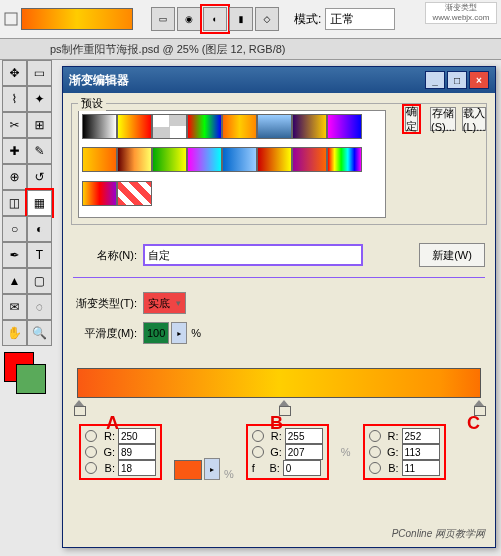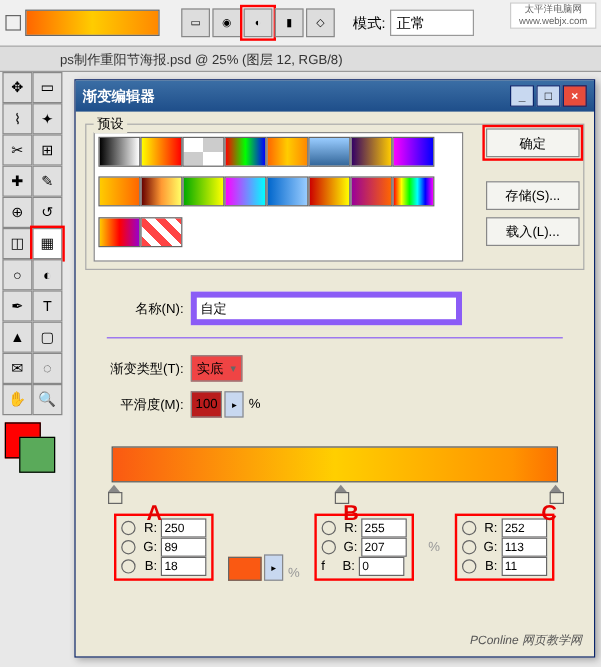--- a/index.html
+++ b/index.html
@@ -22,30 +22,30 @@
 .dialog { position:absolute; left:62px; top:66px; width:432px; height:480px; background:#ece9d8; border:1px solid #0a246a; box-shadow:2px 2px 6px rgba(0,0,0,0.3); display:flex; flex-direction:column; }
 .titlebar { height:26px; background:linear-gradient(to bottom,#3b6ea5,#1e4e8a); color:#fff; display:flex; align-items:center; padding:0 6px; font-weight:bold; font-size:12px; }
 .titlebuttons { margin-left:auto; display:flex; gap:2px; }
 .tbtn { width:18px; height:16px; background:#c8d8f0; border:1px solid #0a246a; font-size:10px; display:flex; align-items:center; justify-content:center; color:#000; }
 .tbtn.close { background:#e74c3c; color:#fff; }
 .presetbox { margin:10px 8px 4px 8px; border:1px solid #aaa; padding:6px; position:relative; }
 .presetlabel { position:absolute; top:-8px; left:6px; background:#ece9d8; padding:0 3px; font-size:11px; }
 .presetplay { position:absolute; top:2px; right:6px; font-size:10px; color:#666; }
 .swatchgrid { width:300px; height:100px; overflow:auto; background:#fff; border:1px solid #888; padding:3px; display:flex; flex-wrap:wrap; gap:0; }
 .gradswatch { width:33px; height:23px; border:1px solid #666; margin:0; }
-.sidebtns { position:absolute; right:12px; top:14px; width:78px; display:flex; flex-direction:column; gap:6px; }
+.sidebtns { position:absolute; right:12px; top:14px; width:78px; display:flex; gap:6px; }
 .btn { height:22px; border:1px solid #888; background:#f4f4f0; display:flex; align-items:center; justify-content:center; font-size:11px; cursor:pointer; }
 .btn.primary { outline:2px solid red; outline-offset:1px; }
-.dlgbody { padding:6px 26px; flex:1; position:relative; }
+.dlgbody { padding:6px 10px; flex:1; position:relative; }
 .row { display:flex; align-items:center; margin:8px 0; }
 .rowlabel { width:64px; text-align:right; margin-right:6px; font-size:11px; }
-.txtinput { border:5px solid #8b5cf6; background:#fff; height:18px; padding:0 3px; font-size:11px; }
+.txtinput { border:2px solid #8b5cf6; background:#fff; height:18px; padding:0 3px; font-size:11px; }
 .dd { display:inline-flex; align-items:center; border:1px solid #888; background:#ef4444; height:20px; padding:0 4px; font-size:11px; }
 .dd::after { content:"▾"; margin-left:6px; font-size:9px; color:#666; }
-.numspin { display:inline-flex; align-items:center; border:1px solid #888; background:#b91c1c; height:20px; padding:0 3px; font-size:11px; margin-right:2px; }
+.numspin { display:inline-flex; align-items:center; border:1px solid #888; background:#15803d; height:20px; padding:0 3px; font-size:11px; margin-right:2px; }
 .spinbtn { width:14px; height:20px; background:#c8d8f0; border:1px solid #888; display:flex; align-items:center; justify-content:center; font-size:8px; }
 .gradbar { margin:24px 4px 6px 4px; height:28px; background:linear-gradient(to right,#fa5912 0%,#ffcf00 50%,#ff9400 90%,#fc7100 100%); border:1px solid #555; position:relative; }
 .cstop { position:absolute; bottom:-15px; width:10px; height:12px; }
 .cstop::before { content:""; display:block; width:0; height:0; border-left:5px solid transparent; border-right:5px solid transparent; border-bottom:6px solid #888; margin:0 auto; }
 .cstop::after { content:""; display:block; width:10px; height:8px; border:1px solid #666; }
 .ostop { position:absolute; top:-14px; width:10px; height:12px; }
 .lblABC { position:absolute; font-weight:bold; font-size:18px; color:#e60000; }
 .colorstops-row { margin-top:26px; padding:0 6px; }
 .triples { display:flex; gap:12px; }
 .rgbbox { display:flex; flex-direction:column; gap:3px; }
@@ -69,21 +69,21 @@
     <div class="gt">▭</div>
     <div class="gt">◉</div>
     <div class="gt sel">◐</div>
     <div class="gt">▮</div>
     <div class="gt">◇</div>
   </div>
   <span class="modelabel">模式:</span>
   <div class="modedd">
       <span>正常</span>
     </div>
-  <div class="watermark">太平洋电脑网
+  <div class="watermark">渐变类型
 www.webjx.com</div>
 </div>
 
 <div class="doctab">
     <span>ps制作重阳节海报.psd @ 25% (图层 12, RGB/8)</span>
   </div>
 
 <div class="toolcol">
   <div class="toolrow">
       <div class="tool">✥</div>
@@ -173,20 +173,21 @@
       <div class="btn primary">确定</div>
       <div style="height:8px"></div>
       <div class="btn">存储(S)...</div>
       <div class="btn">载入(L)...</div>
     </div>
   </div>
   <div class="dlgbody">
     <div class="row">
       <span class="rowlabel">名称(N):</span>
       <input class="txtinput" style="width: 210px;" value="自定">
+      <div class="btn newbtn" style="width:64px">新建(W)</div>
     </div>
     <div style="border-top:1px solid #8b5cf6; margin-top:10px; padding-top:6px;">
       <div class="row">
         <span class="rowlabel">渐变类型(T):</span>
         <div class="dd">
             <span>实底</span>
           </div>
       </div>
       <div class="row">
         <span class="rowlabel">平滑度(M):</span>

